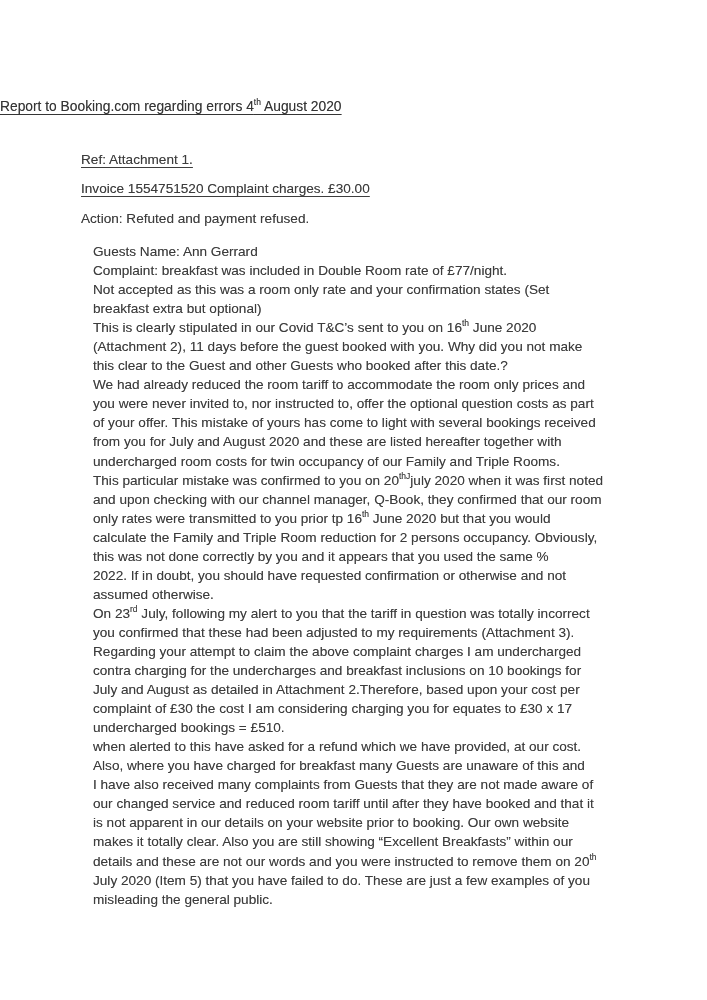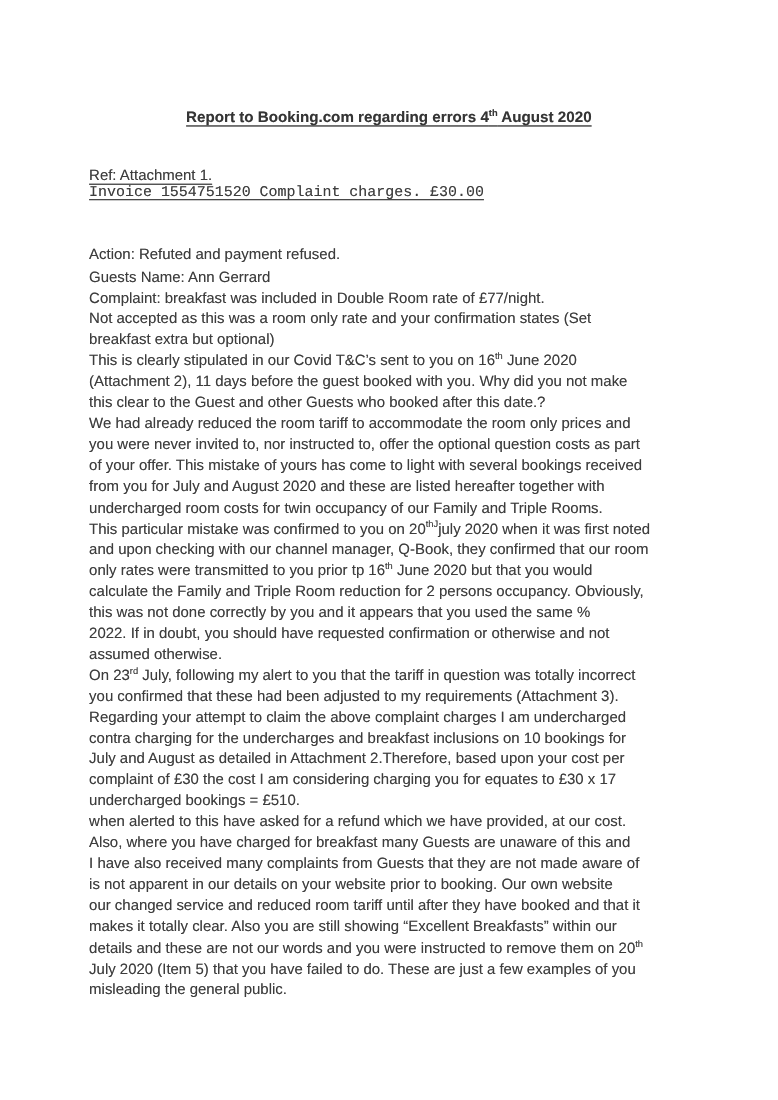--- a/index.html
+++ b/index.html
@@ -15,23 +15,23 @@
     overflow: hidden;
     font-family: "Liberation Sans", sans-serif;
     color: #3d3d3d;
     text-shadow: 0 0 0.5px rgba(80,80,80,0.55);
   }
   .title {
     position: absolute;
     top: 99px;
     left: 0;
     width: 100%;
-    text-align: center;
+    text-align: left;
     font-size: 13.8px;
-    font-weight: bold;
+    font-weight: normal;
     color: #353535;
     text-decoration: underline;
     text-decoration-thickness: 1.4px;
     text-underline-offset: 2.5px;
     white-space: nowrap;
     margin: 0;
   }
   .hline {
     position: absolute;
     left: 81px;
@@ -39,26 +39,26 @@
     font-size: 13.6px;
     white-space: nowrap;
     text-align: center;
   }
   .uline {
     text-decoration: underline;
     text-decoration-thickness: 1.2px;
     text-underline-offset: 2.5px;
   }
   .ref-line     { top: 152px; }
-  .invoice-line { top: 168px; font-family: Liberation Mono, monospace; }
-  .action-line  { top: 223px; }
+  .invoice-line { top: 181px; }
+  .action-line  { top: 211px; }
   .letter-body {
     position: absolute;
     top: 242px;
-    left: 81px;
+    left: 93px;
     width: 560px;
     font-size: 13.6px;
     line-height: 19.05px;
   }
   .line {
     white-space: nowrap;
   }
   sup {
     font-size: 8.5px;
     line-height: 0;
@@ -100,20 +100,20 @@
       <div class="line">On 23<sup>rd</sup> July, following my alert to you that the tariff in question was totally incorrect</div>
       <div class="line">you confirmed that these had been adjusted to my requirements (Attachment 3).</div>
       <div class="line">Regarding your attempt to claim the above complaint charges I am undercharged</div>
       <div class="line">contra charging for the undercharges and breakfast inclusions on 10 bookings for</div>
       <div class="line">July and August as detailed in Attachment 2.Therefore, based upon your cost per</div>
       <div class="line">complaint of £30 the cost I am considering charging you for equates to £30 x 17</div>
       <div class="line">undercharged bookings = £510.</div>
       <div class="line">when alerted to this have asked for a refund which we have provided, at our cost.</div>
       <div class="line">Also, where you have charged for breakfast many Guests are unaware of this and</div>
       <div class="line">I have also received many complaints from Guests that they are not made aware of</div>
+      <div class="line">our changed service and reduced room tariff until after they have booked and that it</div>
       <div class="line">is not apparent in our details on your website prior to booking. Our own website</div>
-      <div class="line">our changed service and reduced room tariff until after they have booked and that it</div>
       <div class="line">makes it totally clear. Also you are still showing “Excellent Breakfasts” within our</div>
       <div class="line">details and these are not our words and you were instructed to remove them on 20<sup>th</sup></div>
       <div class="line">July 2020 (Item 5) that you have failed to do. These are just a few examples of you</div>
       <div class="line">misleading the general public.</div>
     </div>
 </div>
 
 </body></html>

